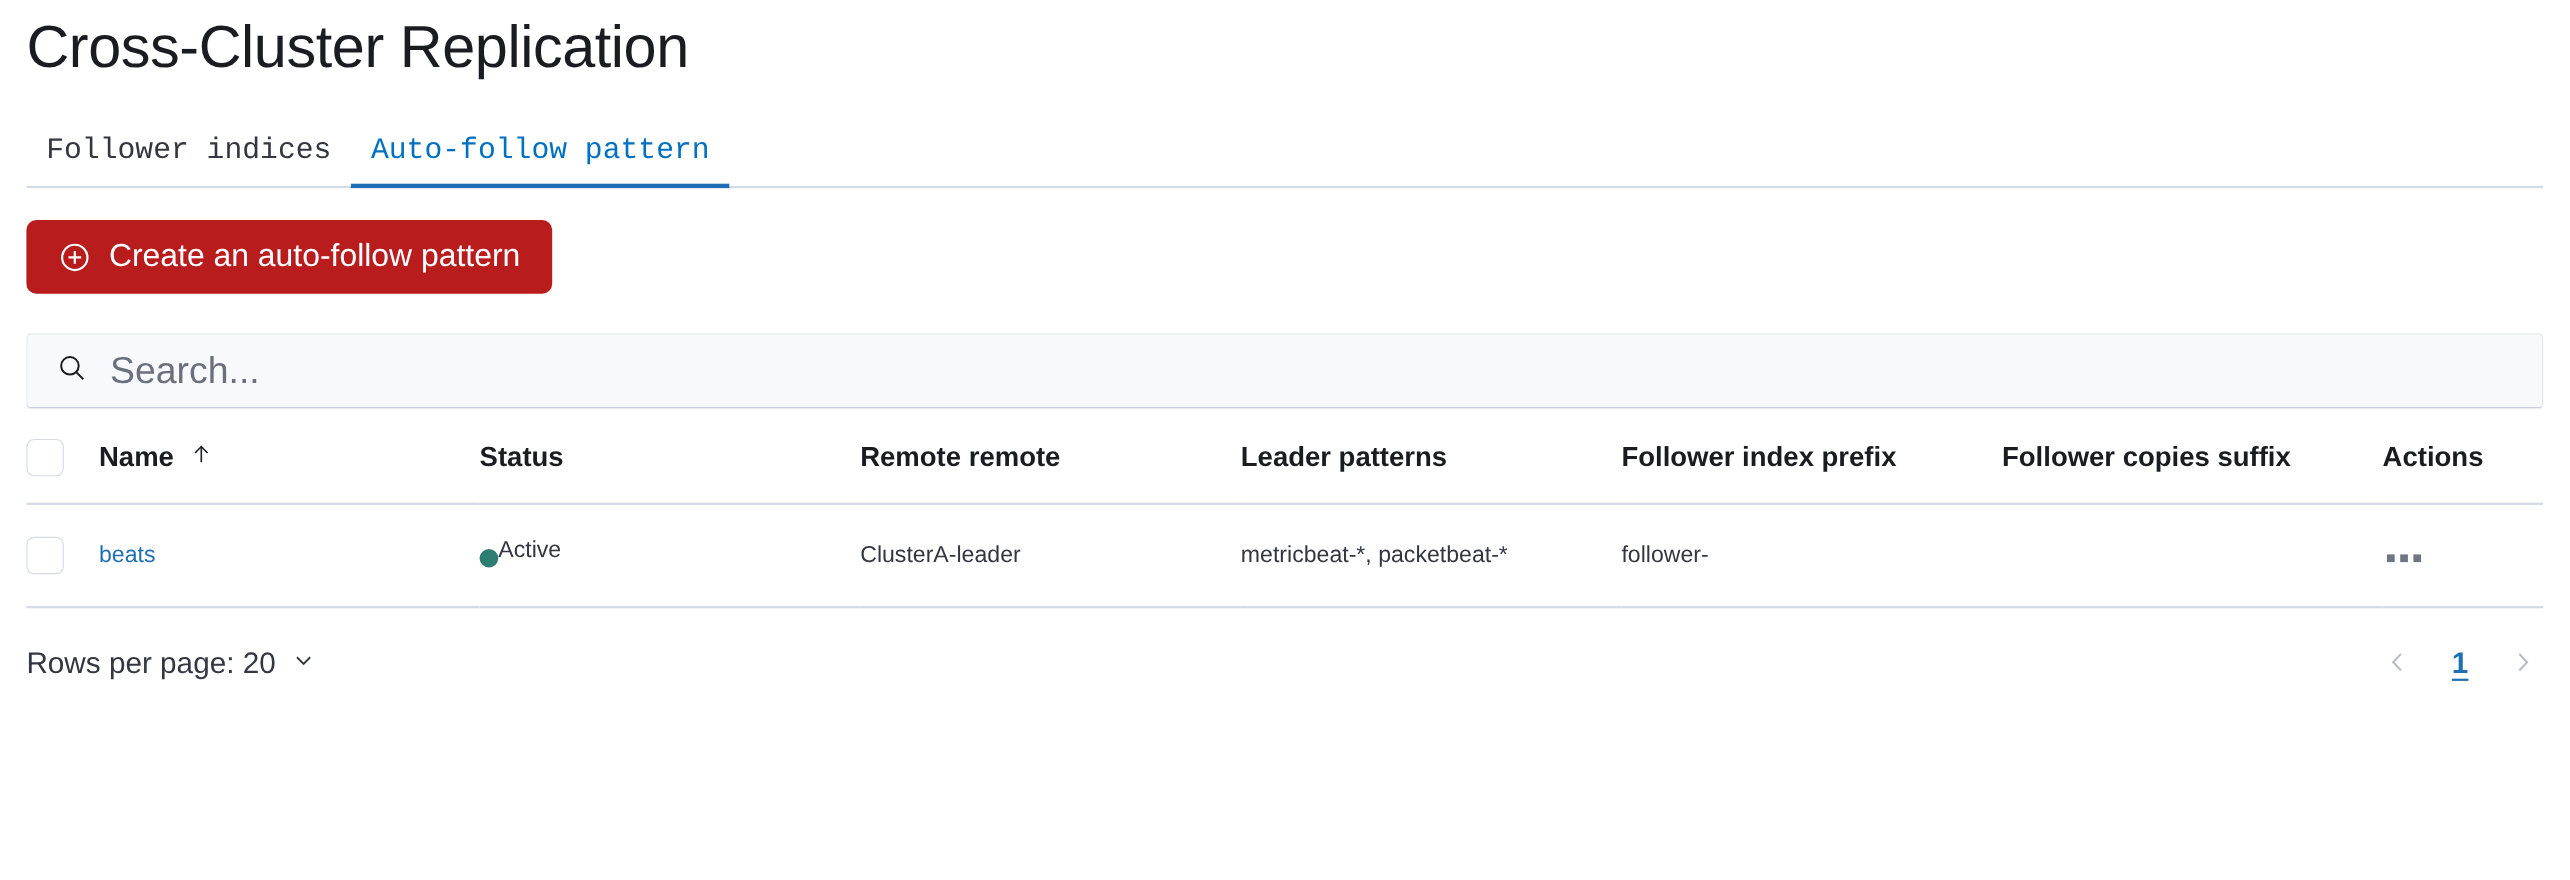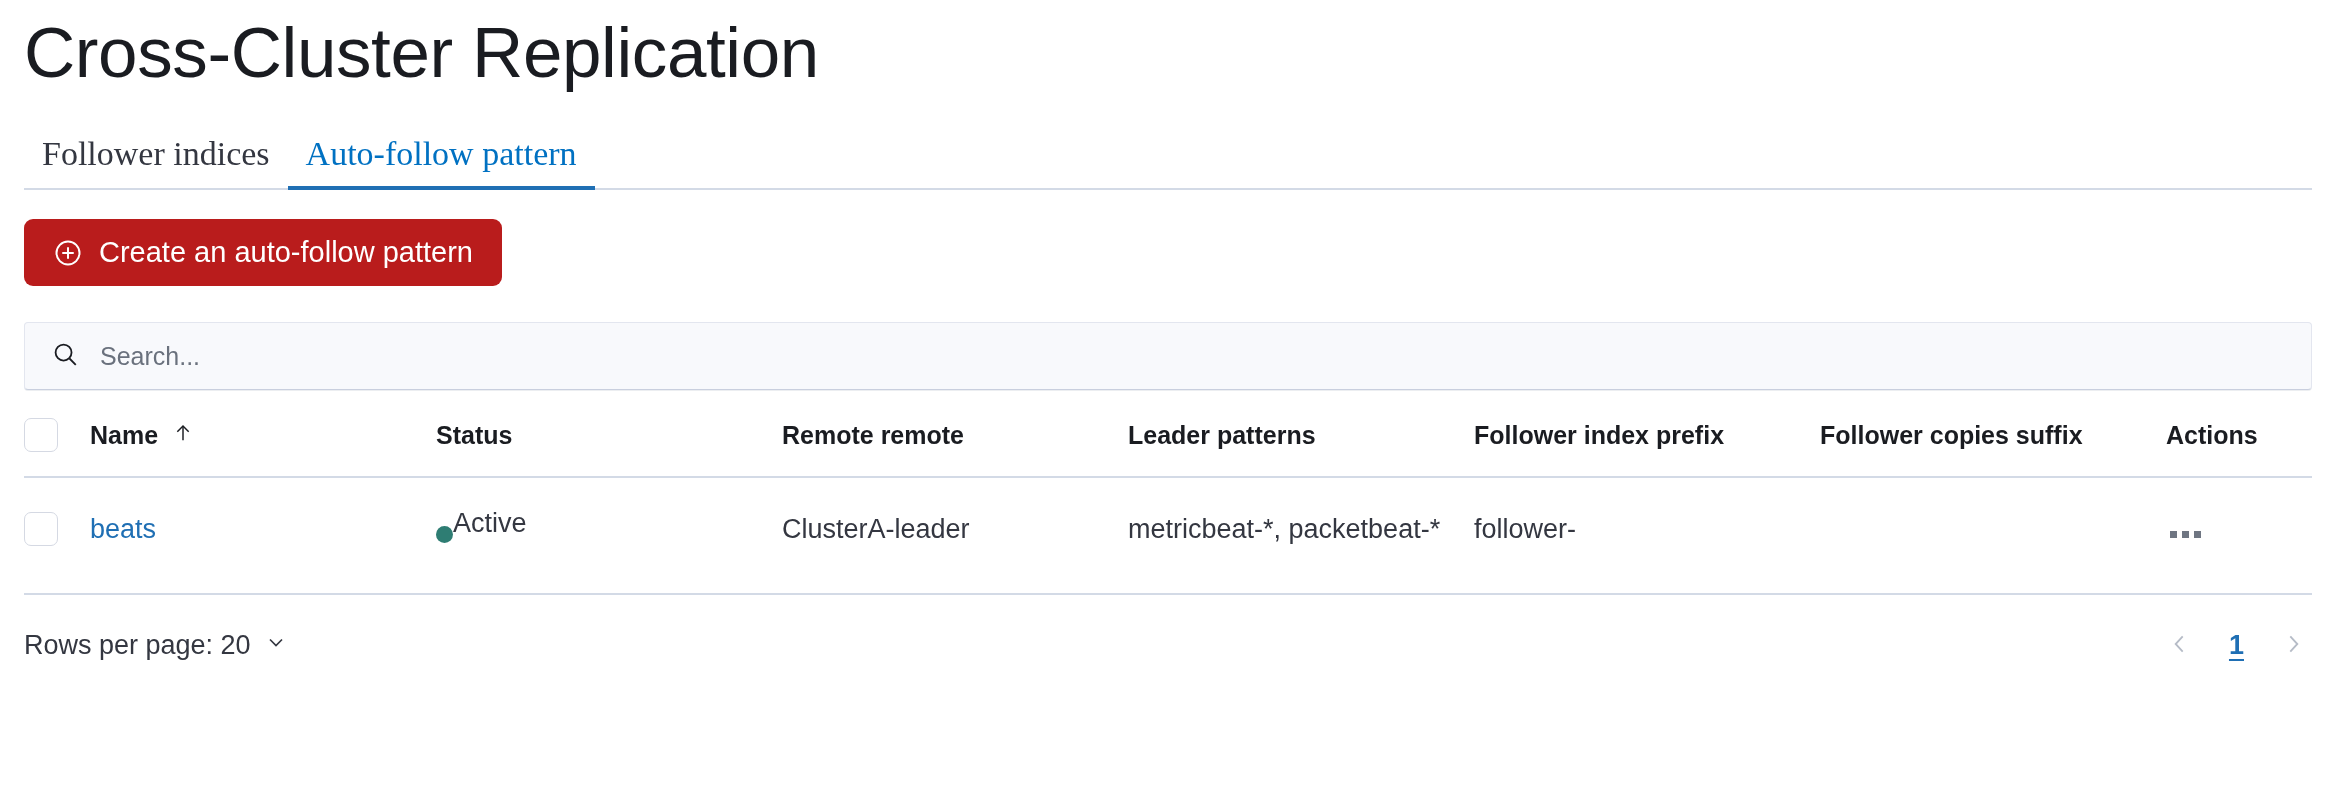--- a/index.html
+++ b/index.html
@@ -18,49 +18,49 @@
   .page {
     position: relative;
     width: 2336px;
     height: 800px;
     box-sizing: border-box;
     padding: 0 24px;
   }
 
   
   .page-title {
-    font-size: 71px;
+    font-size: 54px;
     line-height: 1.1;
     font-weight: 400;
     color: #1a1c21;
     letter-spacing: -0.4px;
     margin: 0;
     padding-top: 14px;
   }
 
   
   .tabs {
     display: flex;
     align-items: flex-end;
     gap: 0;
     margin-top: 34px;
     border-bottom: 2px solid #d3dae6;
     height: 62px;
   }
   .tab {
-    font-size: 34px;
+    font-size: 27px;
     line-height: 1;
     color: #343741;
     padding: 0 18px 17px 18px;
     cursor: pointer;
     position: relative;
     white-space: nowrap;
     background: none;
     border: none;
-    font-family: Liberation Serif, serif;
+    font-family: Liberation Mono, monospace;
   }
   .tab.active {
     color: #0071c2;
   }
   .tab.active::after {
     content: "";
     position: absolute;
     left: 0;
     right: 0;
     bottom: -2px;
@@ -116,21 +116,21 @@
     gap: 20px;
     box-shadow: 0 1px 0 0 rgba(152,162,179,0.18);
   }
   .search-icon { flex: 0 0 auto; display: block; }
   .search-input {
     flex: 1 1 auto;
     border: none;
     outline: none;
     background: transparent;
     font-family: inherit;
-    font-size: 25px;
+    font-size: 34px;
     color: #343741;
     padding: 0;
   }
   .search-input::placeholder { color: #6a717d; opacity: 1; }
 
   
   .table {
     width: 100%;
     margin-top: 28px;
     border-collapse: collapse;
@@ -143,24 +143,24 @@
   }
   .table thead th {
     font-size: 25px;
     font-weight: 700;
     color: #1a1c21;
     padding-bottom: 24px;
   }
   .table thead tr { border-bottom: 2px solid #d3dae6; }
   .table tbody tr { border-bottom: 2px solid #d3dae6; }
   .table tbody td {
-    font-size: 27px;
+    font-size: 21px;
     color: #343741;
     padding-top: 26px;
-    padding-bottom: 39px;
+    padding-bottom: 26px;
     line-height: 1.44;
   }
   .col-check { width: 66px; }
   .col-name { width: 346px; }
   .col-status { width: 346px; }
   .col-remote { width: 346px; }
   .col-leader { width: 346px; }
   .col-prefix { width: 346px; }
   .col-suffix { width: 346px; }
   .col-actions { text-align: right; }

